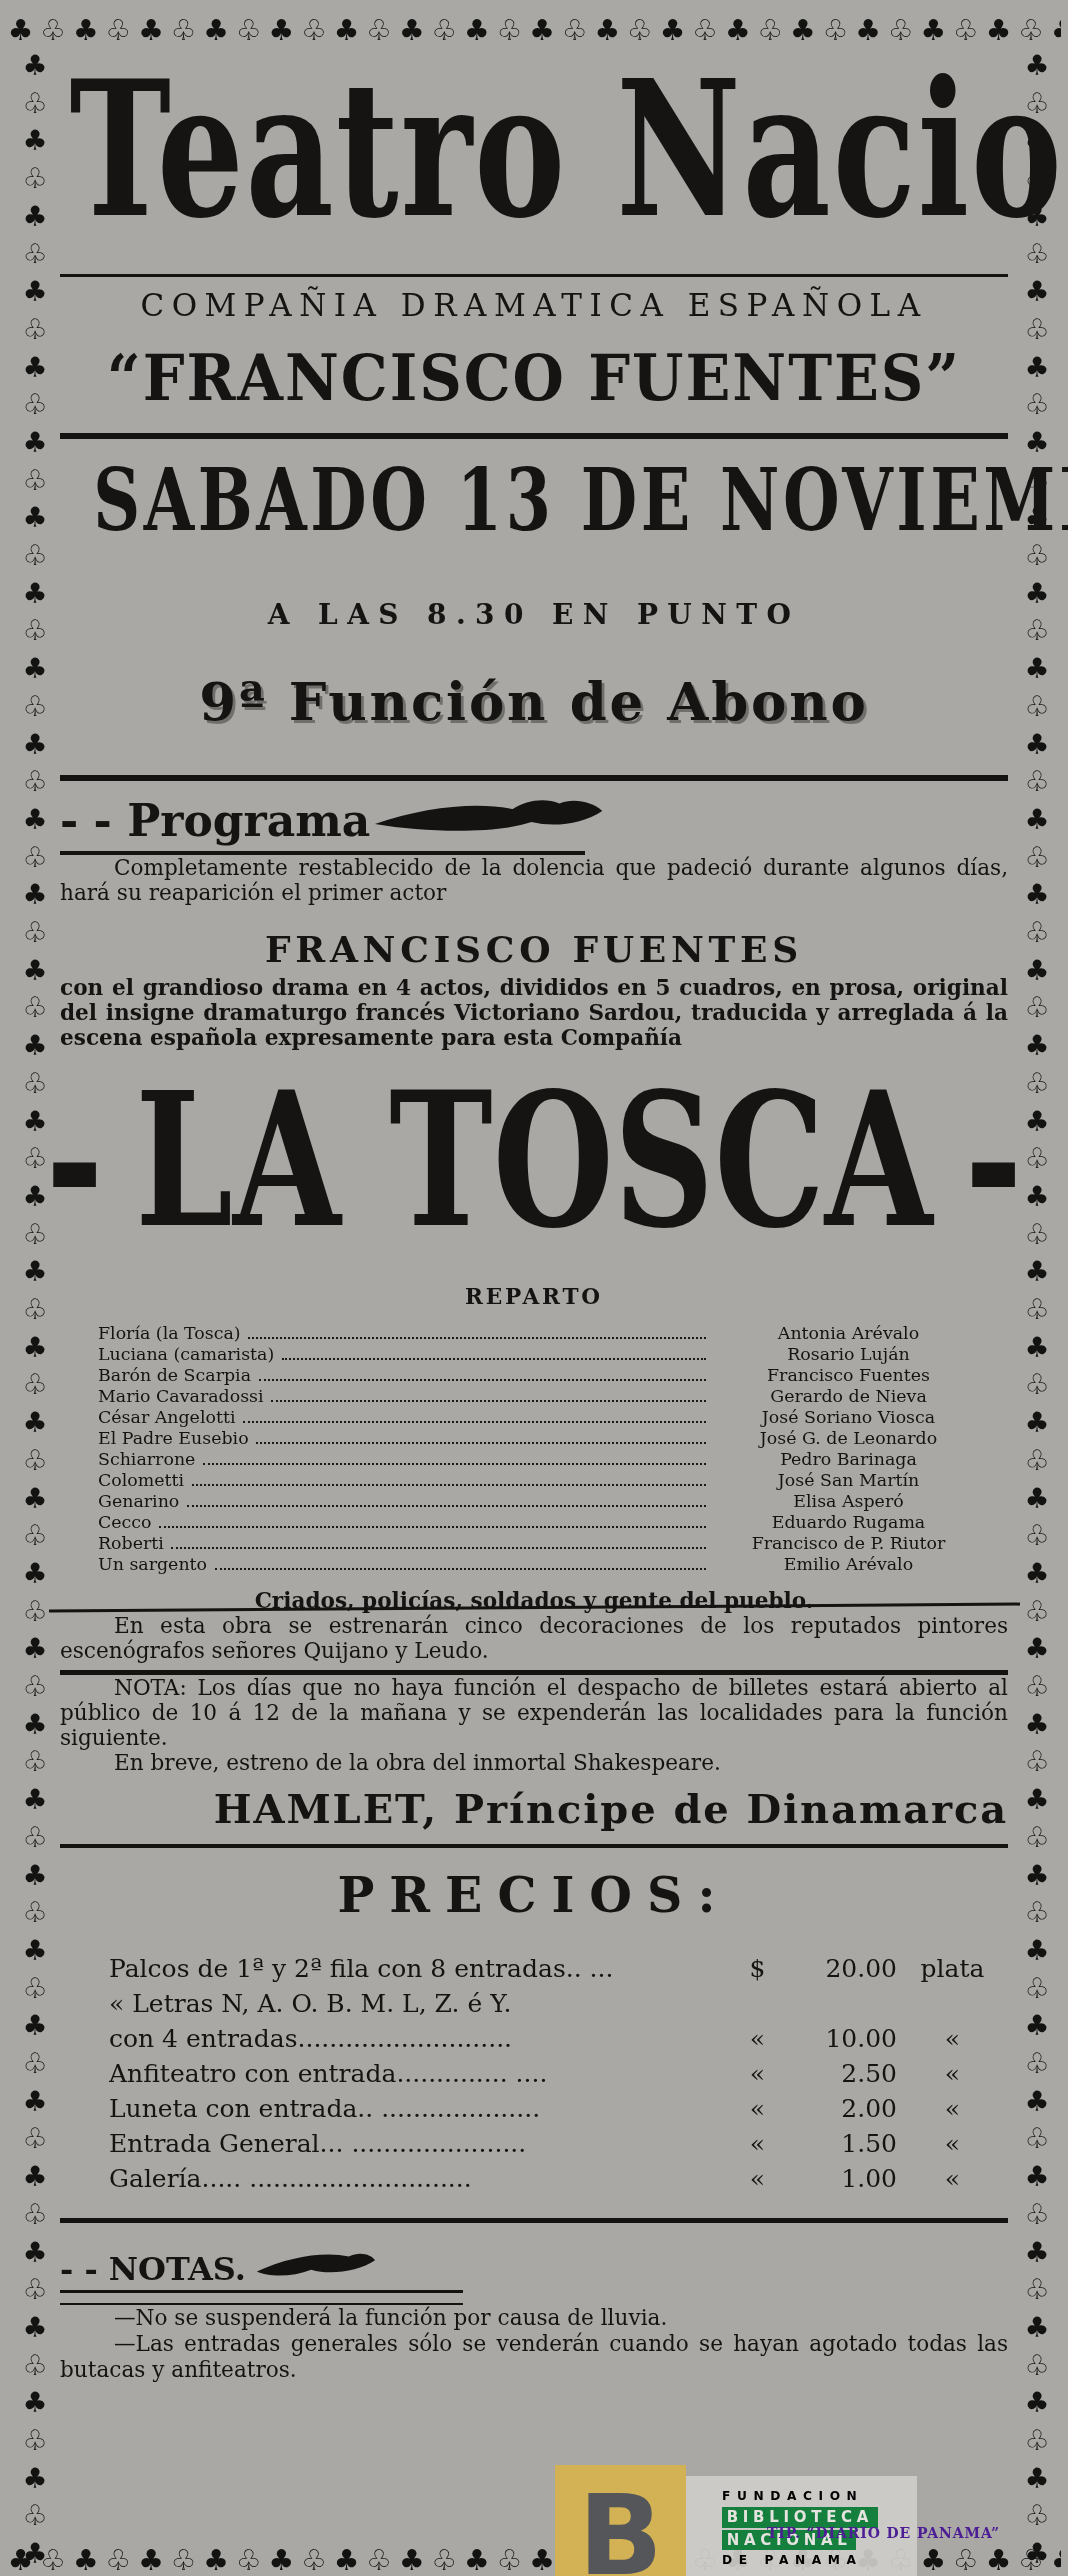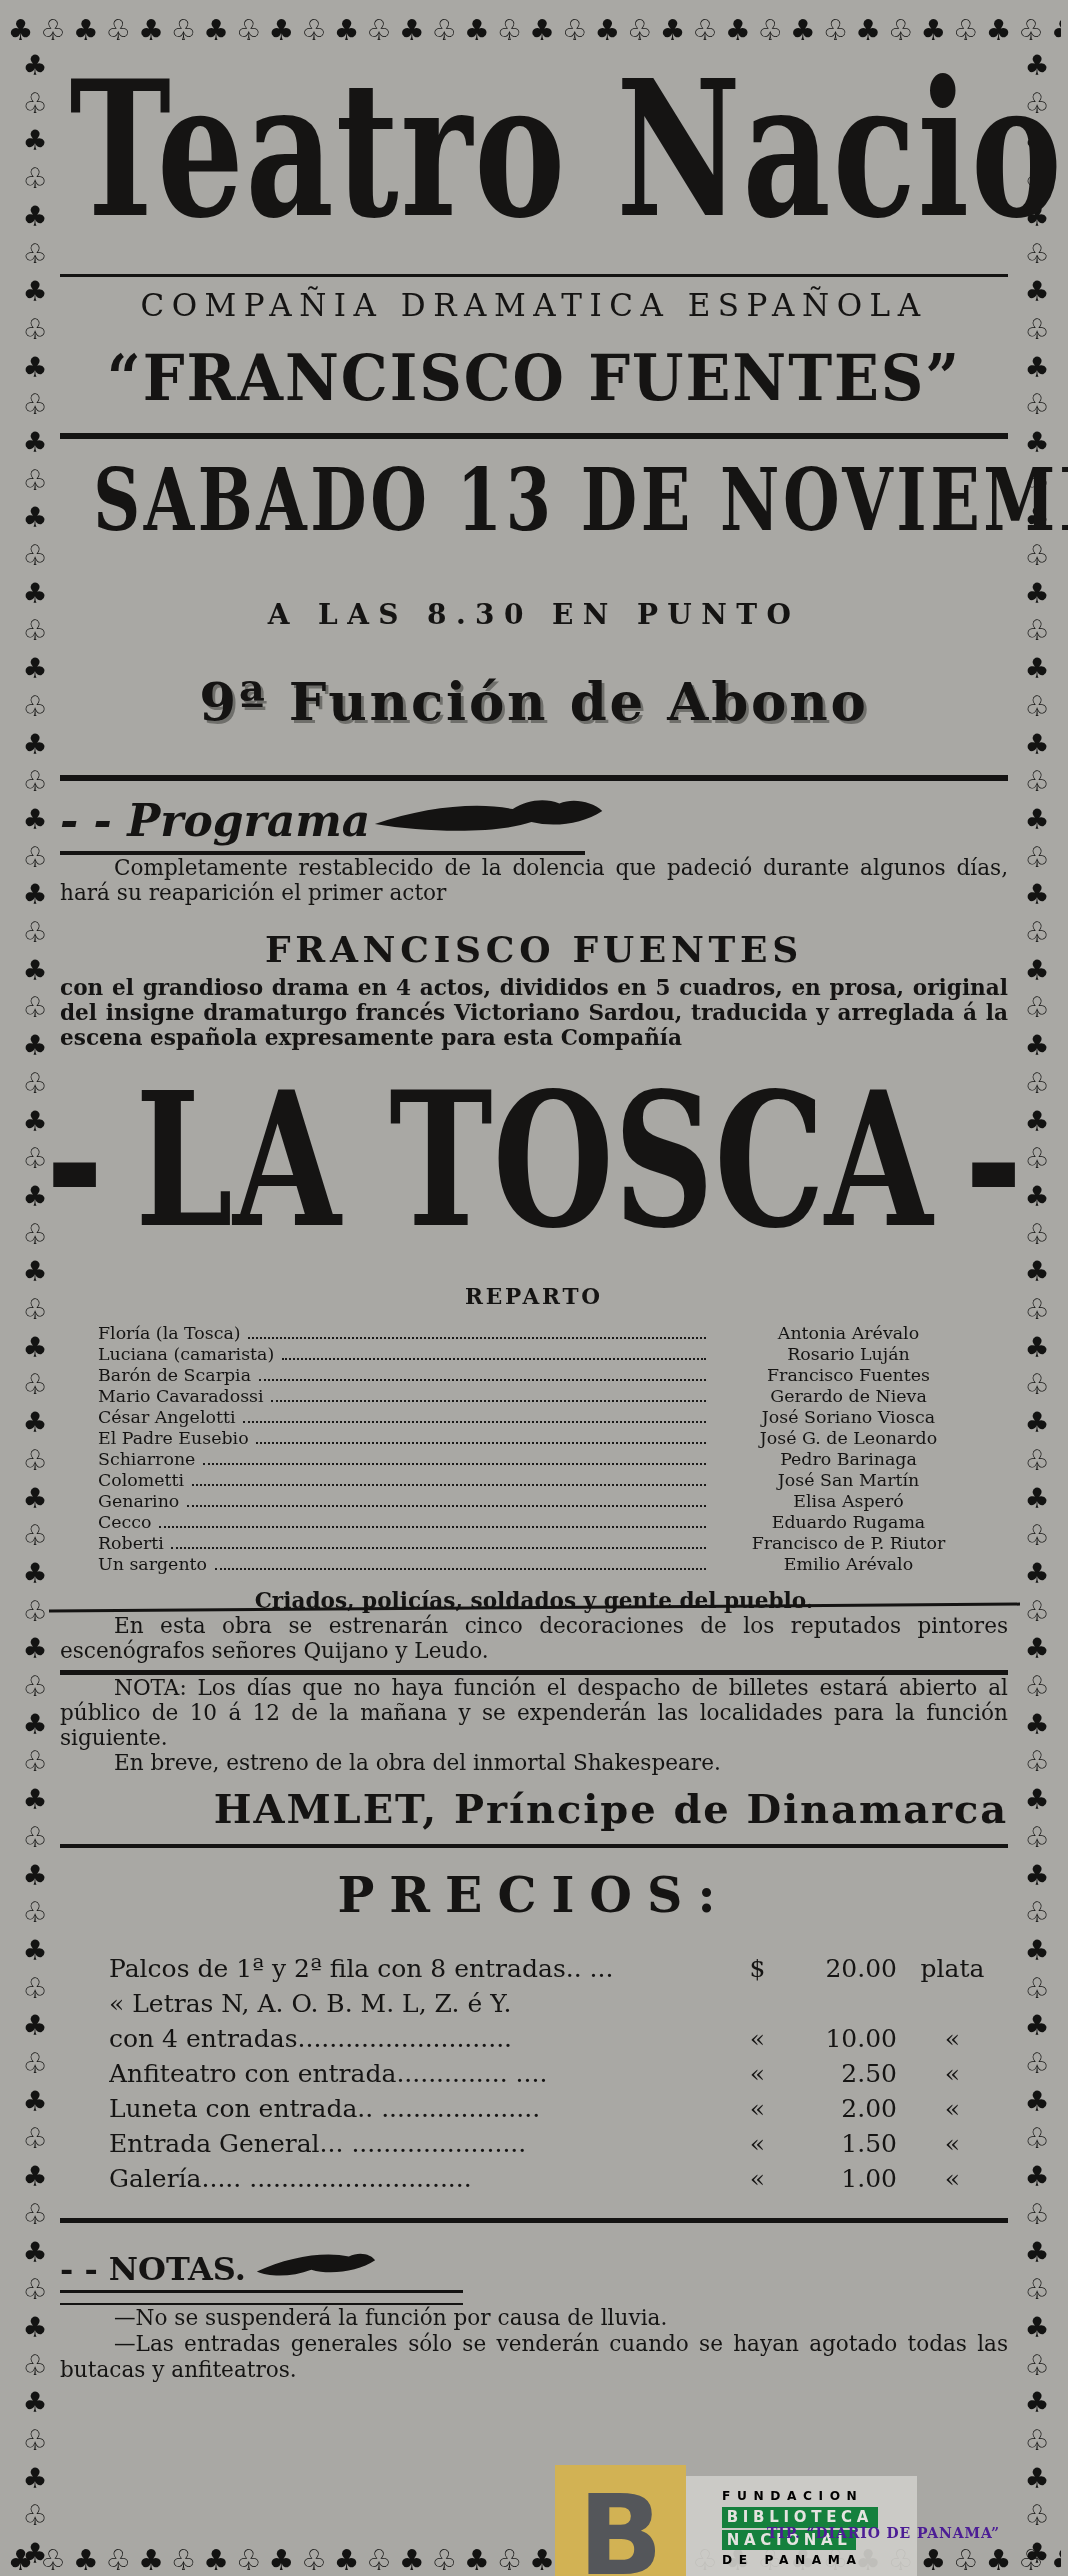--- a/index.html
+++ b/index.html
@@ -65,21 +65,21 @@
   .function-line{
     margin-top:26px;text-align:center;
     font-size:53px;font-weight:800;letter-spacing:2.8px;
     line-height:79px;white-space:nowrap;
     text-shadow:2.8px 2.8px 0 rgba(25,24,22,.4);
   }
   .rule.after-function{margin-top:34px;}
 
   .programa-head{
     margin-top:13px;display:flex;align-items:center;gap:2px;
-    font-size:44px;font-weight:800;font-style:italic;line-height:54px;
+    font-size:44px;font-weight:800;line-height:54px;
     white-space:nowrap;
   }
   .programa-underline{height:3.8px;background:#141312;width:525px;margin-top:3.8px;}
   .flourish{flex:0 0 auto;margin-top:-7.5px;}
 
   p.body{
     margin:0;font-size:21.6px;line-height:25px;text-align:justify;
   }
   p.indent{text-indent:54px;}
   .intro{margin-top:32px;}

